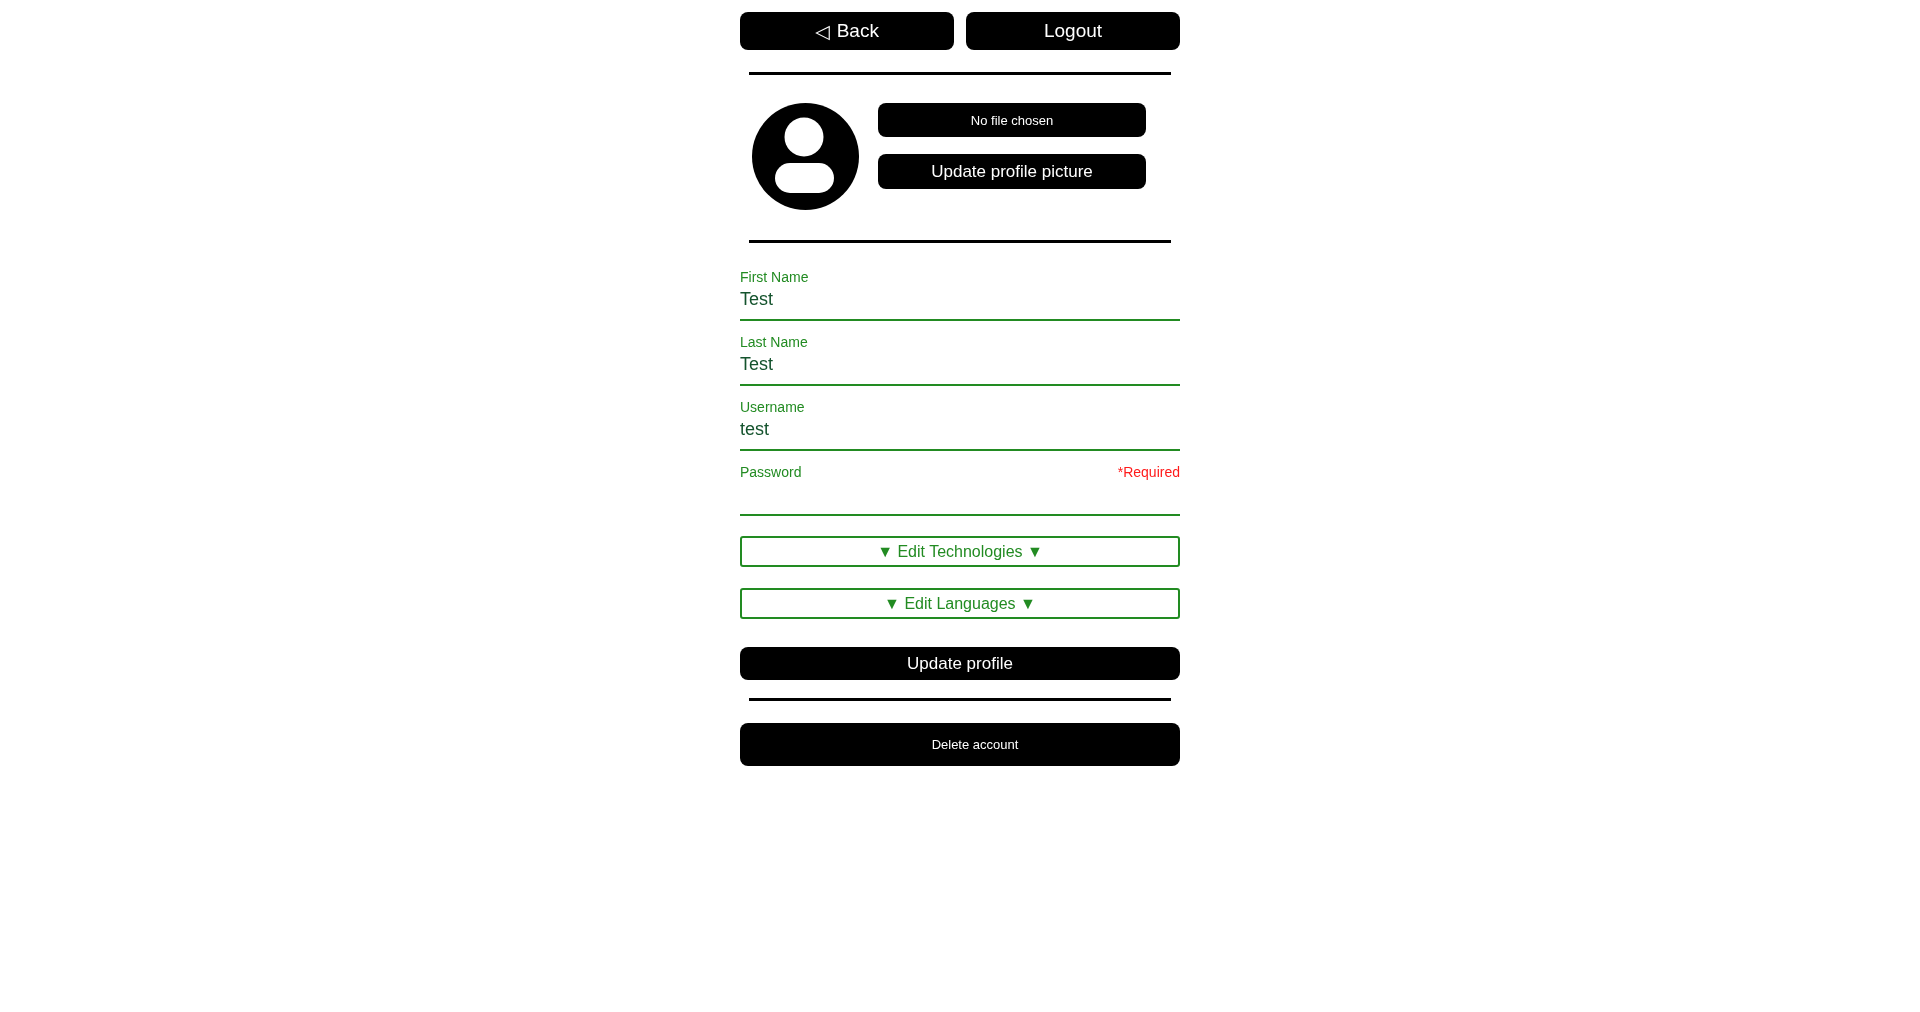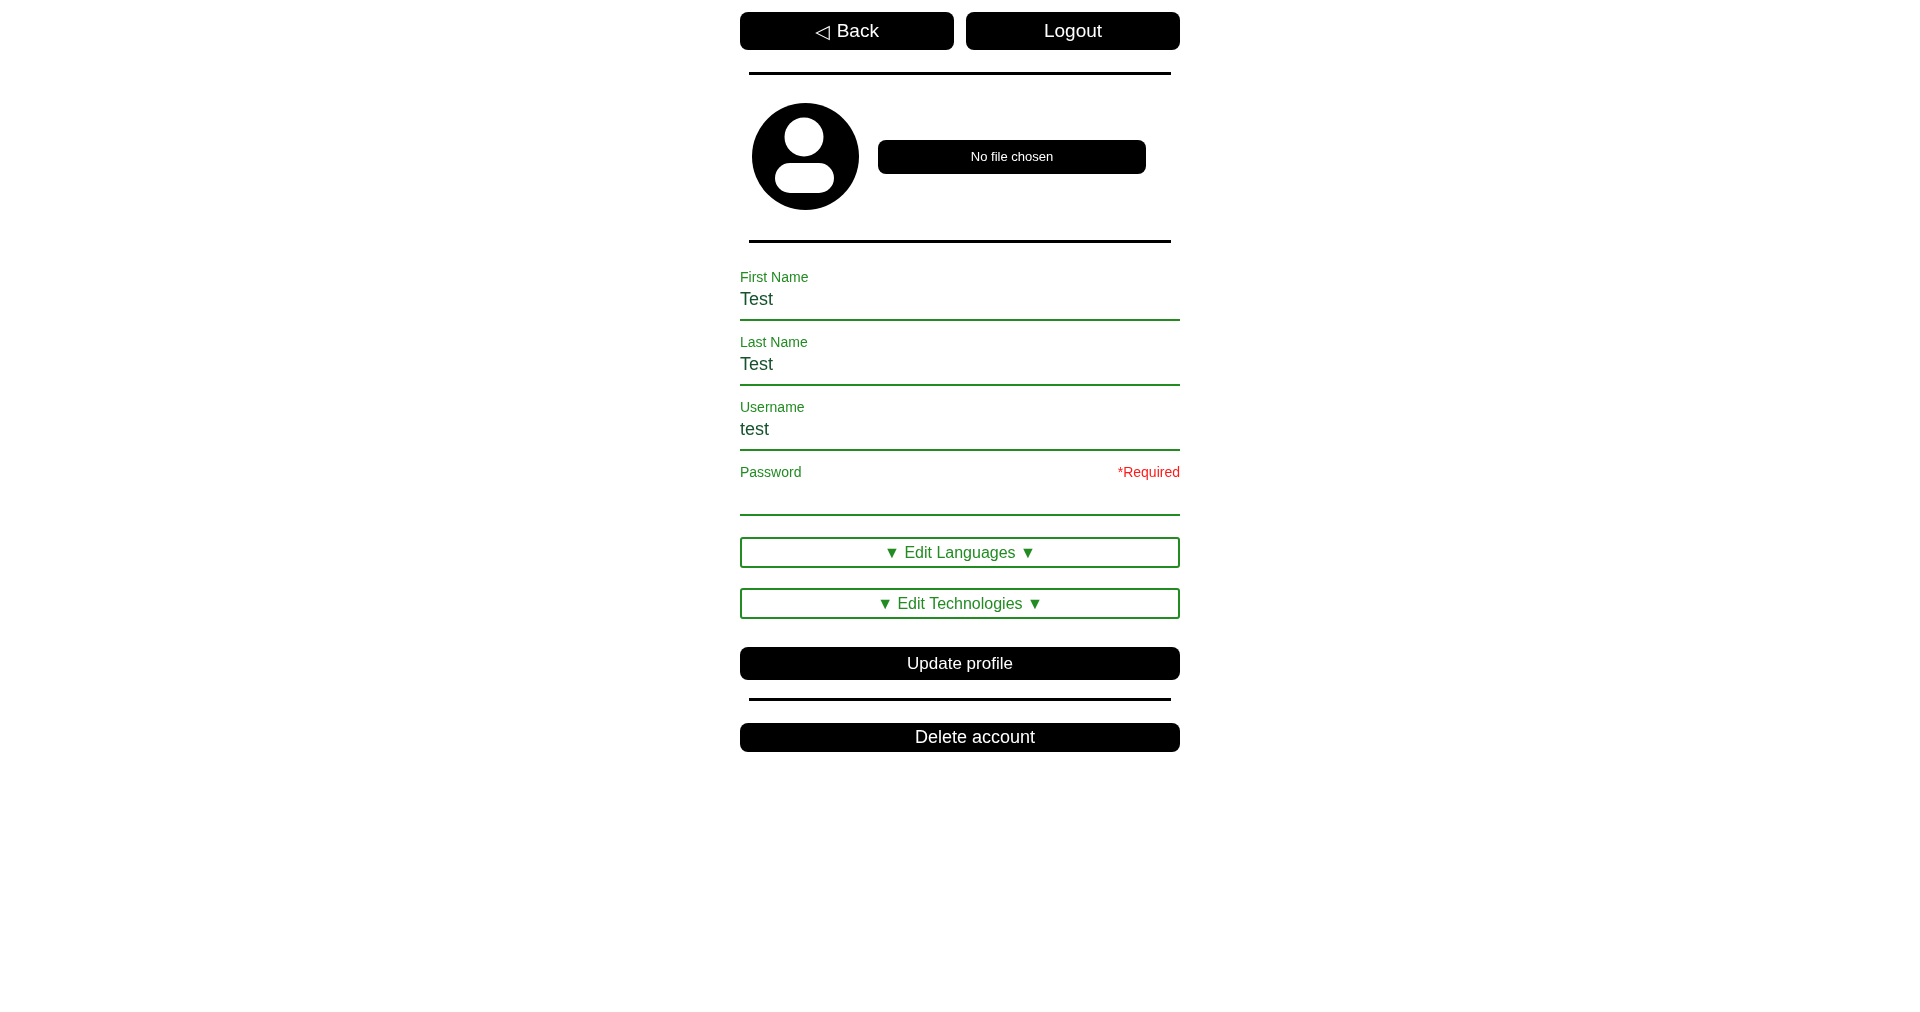--- a/index.html
+++ b/index.html
@@ -44,21 +44,20 @@
   hr.rule {
     border: 0;
     border-top: 3px solid #000000;
     margin: 22px 9px 0 9px;
   }
   hr.rule-2 { margin-top: 30px; }
   hr.rule-3 { margin-top: 18px; }
 
   .pic-section {
     display: flex;
-    align-items: center;
     margin-top: 28px;
     gap: 9px;
   }
   .avatar {
     width: 107px;
     height: 107px;
     margin-left: 12px;
     flex: 0 0 auto;
   }
   .pic-buttons {
@@ -118,22 +117,22 @@
   .edit-btn.first { margin-top: 21px; }
 
   .update-profile-btn {
     width: 100%;
     height: 33px;
     font-size: 17px;
     margin-top: 28px;
   }
   .delete-btn {
     width: 100%;
-    height: 29px;
-    font-size: 18px;
+    height: 43px;
+    font-size: 13px;
     margin-top: 22px;
     padding-left: 36px;
   }
 </style>
 </head>
 <body>
 
 <div class="container">
 
   <div class="top-row">
@@ -151,20 +150,23 @@
   <div class="pic-section">
     <svg class="avatar" viewBox="0 0 107 107" aria-hidden="true">
       <circle cx="53.5" cy="53.5" r="53.5" fill="#000000"></circle>
       <circle cx="52" cy="34" r="19.5" fill="#ffffff"></circle>
       <rect x="23" y="60" width="59" height="30" rx="15" fill="#ffffff"></rect>
     </svg>
     <div class="pic-buttons">
       <button class="btn-black file-btn">
         <span>No file chosen</span>
       </button>
+      <button class="btn-black pic-update-btn">
+        <span>Update profile picture</span>
+      </button>
     </div>
   </div>
 
   <hr class="rule rule-2">
 
   <div class="profile-form">
 
     <div class="field">
       <div class="field-label-row">
         <span>First Name</span>
@@ -188,23 +190,23 @@
 
 
     <div class="field">
       <div class="field-label-row">
         <span>Password</span>
         <span class="required-badge">*Required</span>
       </div>
       <input type="password" value="" style="">
     </div>
 
+    <button class="edit-btn">▼ Edit Technologies ▼</button>
+
     <button class="edit-btn first">▼ Edit Languages ▼</button>
-
-    <button class="edit-btn">▼ Edit Technologies ▼</button>
 
     <button class="btn-black update-profile-btn">
       <span>Update profile</span>
     </button>
   </div>
 
   <hr class="rule rule-3">
 
   <button class="btn-black delete-btn">
     <span>Delete account</span>

